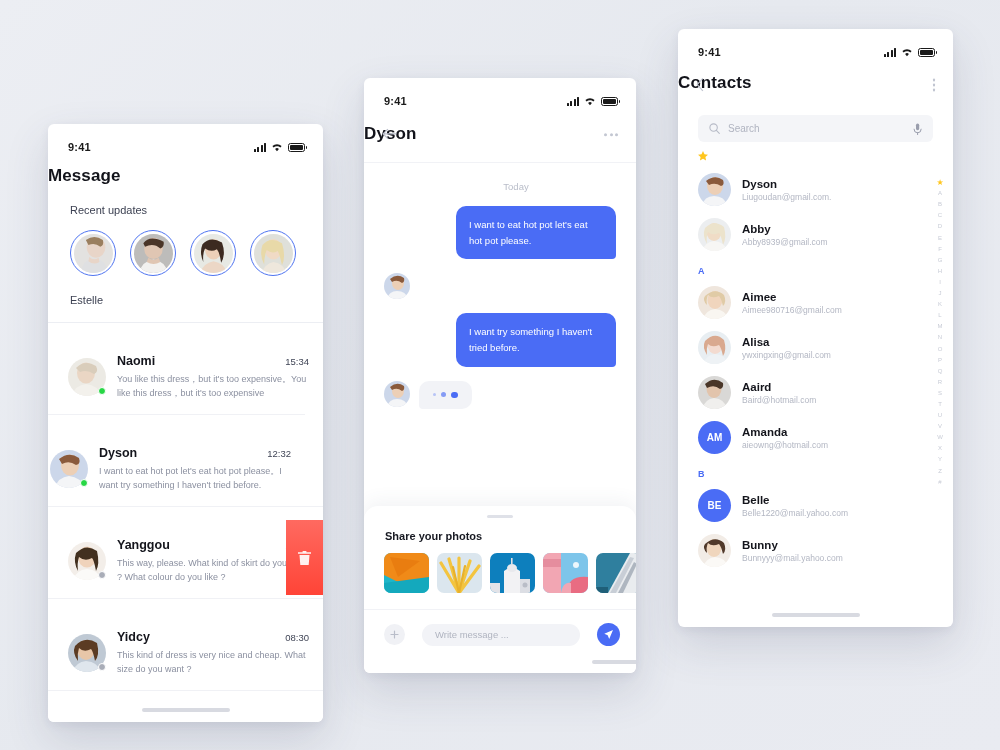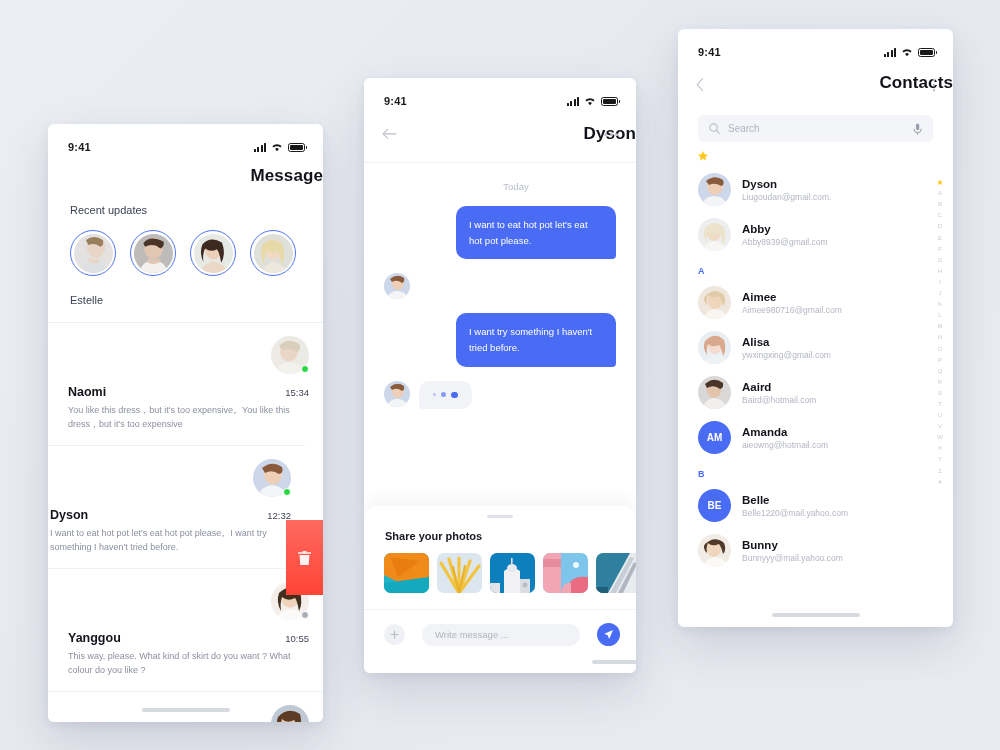--- a/index.html
+++ b/index.html
@@ -38,21 +38,21 @@
     width: 17px; height: 9px; border: 1px solid #1a1a1a; border-radius: 2.5px;
     position: relative; padding: 1px;
   }
   .batt::after {
     content:""; position:absolute; right:-3px; top:2.5px; width:1.5px; height:3px;
     background:#1a1a1a; border-radius:0 1px 1px 0;
   }
   .batt i { display:block; width:100%; height:100%; background:#1a1a1a; border-radius:1px; }
 
   
-  .title-bar { position: relative; text-align: right; padding: 10px 0 14px; }
+  .title-bar { position: relative; text-align: left; padding: 10px 0 14px; }
   .title-bar .title { font-size: 17px; font-weight: bold; color: #12131a; letter-spacing: .1px; }
   .nav-left, .nav-right {
     position: absolute; top: 50%; transform: translateY(-60%);
     color: #b8bcc8; cursor: pointer; line-height: 0;
   }
   .nav-left { left: 18px; } .nav-right { right: 18px; }
   .dots-h { display: flex; gap: 2.5px; }
   .dots-h b { width: 3px; height: 3px; border-radius: 50%; background: #c3c7d2; display: block; }
   .dots-v { display: flex; flex-direction: column; gap: 2.5px; align-items: center; }
   .dots-v b { width: 2.5px; height: 2.5px; border-radius: 50%; background: #bfc3cf; display: block; }
@@ -60,23 +60,23 @@
   
   .section-label { font-size: 11px; color: #3c4152; padding: 4px 0 0 22px; font-weight: normal; }
   .stories { display: flex; gap: 14px; padding: 14px 0 0 22px; }
   .story {
     width: 46px; height: 46px; border-radius: 50%; border: 1.6px solid #4f74f0;
     padding: 2.5px; cursor: pointer; flex: 0 0 auto;
   }
   .story .ph { width: 100%; height: 100%; border-radius: 50%; overflow: hidden; position: relative; }
   .chatlist { margin-top: 16px; }
   .chatrow {
-    display: flex; align-items: flex-end; gap: 11px;
-    padding: 13px 14px 13px 20px; border-top: 1px solid #f0f1f5;
-    position: relative; background: #fff; cursor: pointer; flex-direction: column;
+    display: flex; align-items: center; gap: 11px;
+    padding: 31px 14px 13px 20px; border-top: 1px solid #f0f1f5;
+    position: relative; background: #fff; cursor: pointer;
   }
   .chatrow:first-child { border-top: 1px solid #eceef3; }
   .avatar-wrap { position: relative; flex: 0 0 auto; }
   .avatar { width: 38px; height: 38px; border-radius: 50%; overflow: hidden; position: relative; }
   .pres {
     position: absolute; right: 0px; bottom: 1px; width: 8px; height: 8px;
     border-radius: 50%; border: 1.5px solid #fff;
   }
   .pres.on  { background: #27d745; }
   .pres.off { background: #a9adb8; }

